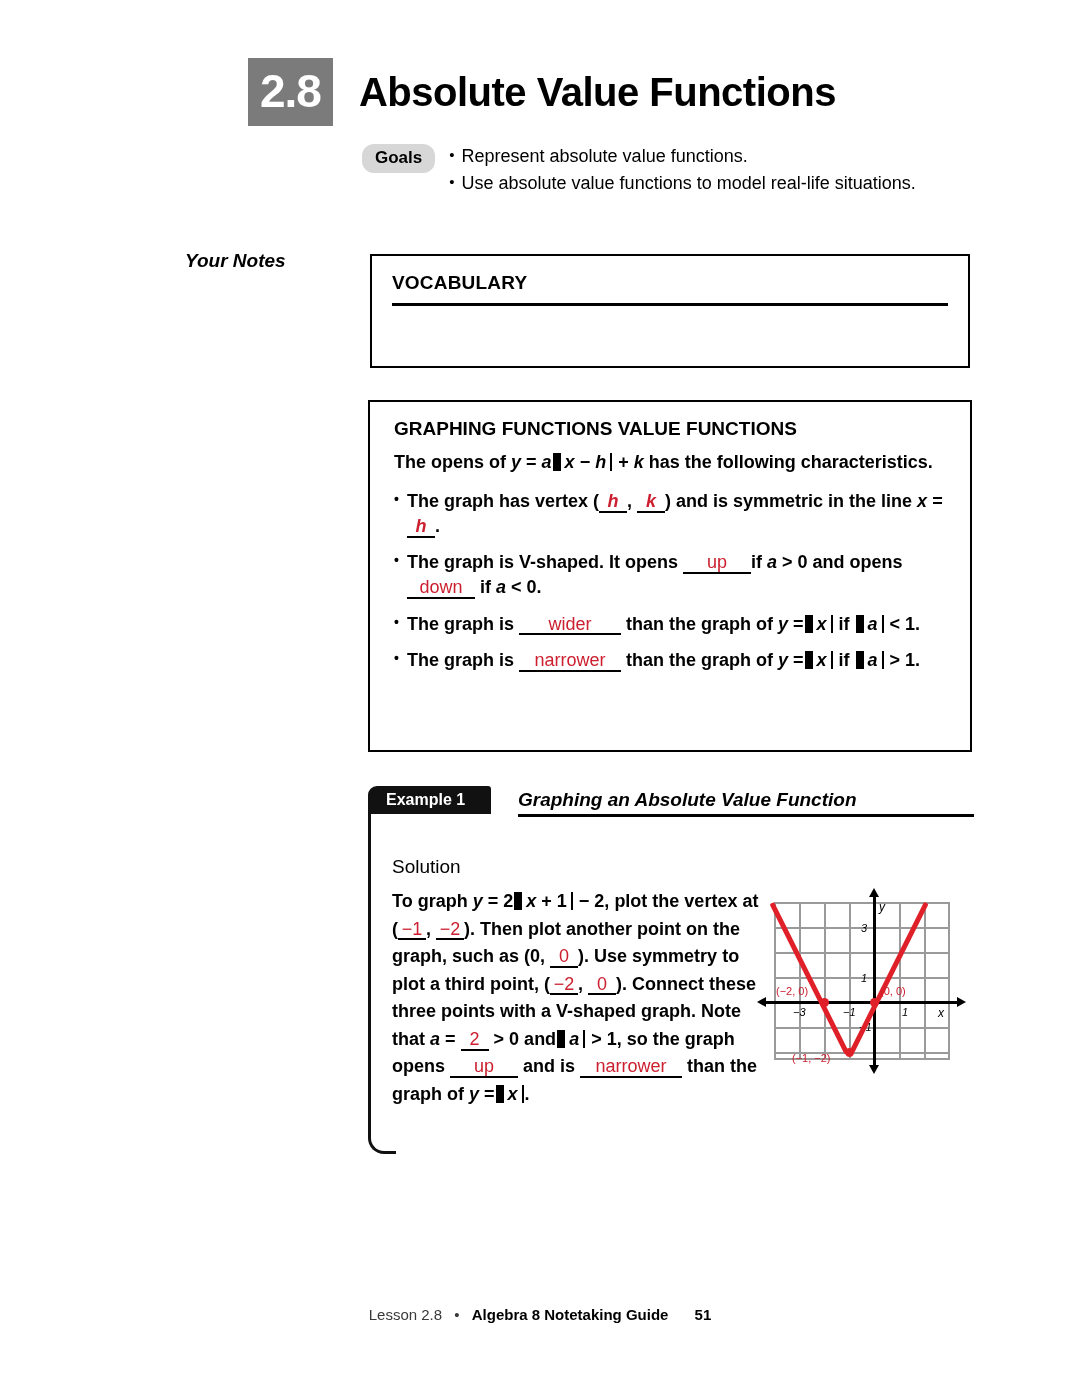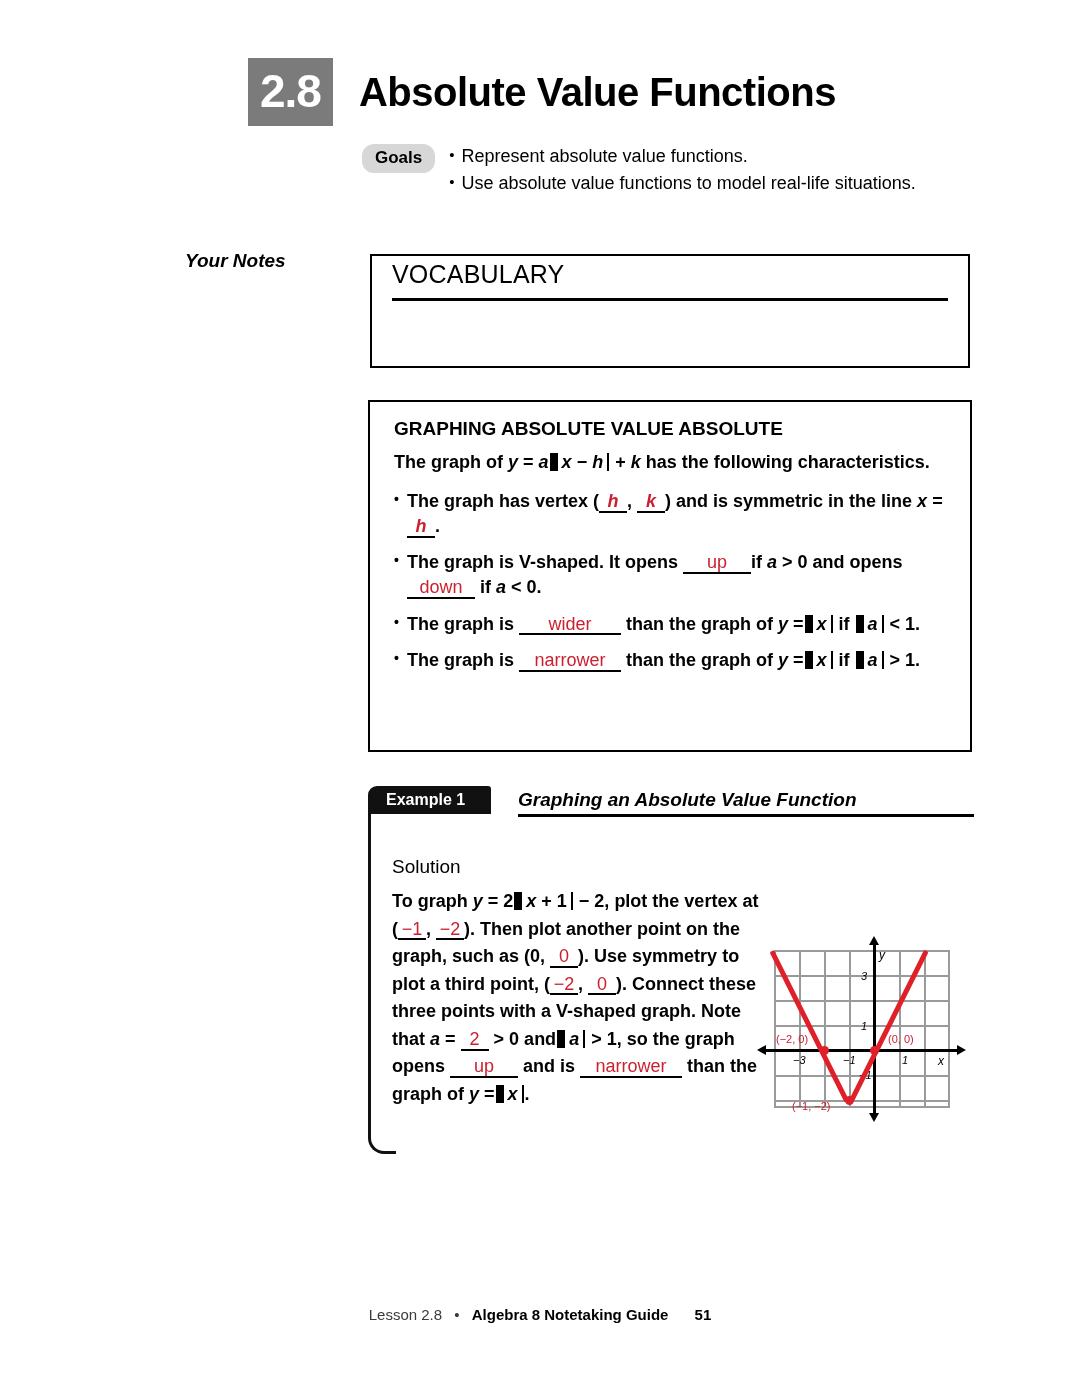--- a/index.html
+++ b/index.html
@@ -38,21 +38,21 @@
 
   
   .your-notes{
     position:absolute;left:185px;top:250px;
     font-style:italic;font-weight:bold;font-size:19px;
   }
 
   
   .box{position:absolute;border:2px solid #000;background:#fff;box-sizing:border-box;}
   .vocab-box{left:370px;top:254px;width:600px;height:114px;}
-  .vocab-title{font-weight:normal;font-size:25px;margin:4px 0 0 20px;letter-spacing:0.2px;}
+  .vocab-title{font-weight:bold;font-size:19px;margin:16px 0 0 20px;letter-spacing:0.2px;}
   .vocab-rule{height:3px;background:#000;margin:9px 20px 0 20px;}
   .vocab-body{margin:10px 20px 0 20px;font-size:18px;line-height:1.35;}
 
   .red{color:#cc2030;}
 
   .gaf-box{left:368px;top:400px;width:604px;height:352px;}
   .gaf-title{font-weight:bold;font-size:19px;margin:16px 0 0 24px;}
   .gaf-intro{margin:10px 24px 0 24px;font-size:18px;line-height:1.38;font-weight:bold;}
   .gaf-list{margin:14px 24px 0 24px;}
   .gaf-item{display:flex;font-size:18px;line-height:1.4;margin-bottom:11px;font-weight:bold;}
@@ -89,21 +89,21 @@
   }
   .ex-rule{position:absolute;left:150px;top:28px;width:456px;height:3px;background:#000;}
   .ex-left-border{
     position:absolute;left:0px;top:28px;width:28px;height:340px;
     border-left:3px solid #111;border-bottom:3px solid #111;
     border-bottom-left-radius:16px;box-sizing:border-box;
   }
   .ex-body{position:relative;margin-left:24px;padding-top:22px;}
   .ex-graph-line{font-size:19px;font-weight:bold;}
   .ex-solution{font-size:19px;font-weight:normal;margin-top:18px;}
-  .ex-cols{display:flex;margin-top:10px;align-items:flex-end;}
+  .ex-cols{display:flex;margin-top:10px;}
   .ex-text{width:370px;font-size:18px;line-height:1.53;font-weight:bold;}
 
   
   .graph{
     position:relative;width:176px;height:158px;margin-left:12px;margin-top:14px;
     background:#fff;box-sizing:border-box;flex:0 0 auto;
   }
   .gridline{position:absolute;background:#9a9a9a;}
   .gv{width:2px;height:100%;top:0;}
   .gh{height:2px;width:100%;left:0;}
@@ -156,24 +156,24 @@
   </div>
 
   <div class="your-notes">Your Notes</div>
 
   <div class="box vocab-box">
     <div class="vocab-title">VOCABULARY</div>
     <div class="vocab-rule"></div>
   </div>
 
   <div class="box gaf-box">
-    <div class="gaf-title">GRAPHING ABSOLUTE VALUE ABSOLUTE</div>
+    <div class="gaf-title">GRAPHING FUNCTIONS VALUE FUNCTIONS</div>
 
     <div class="gaf-intro">
-      <span>The graph of</span>
+      <span>The opens of</span>
       <span class="mvar">y</span>
       <span>=</span>
       <span class="mvar">a</span><span class="abs"><span class="mvar">x</span>
         <span>−</span>
         <span class="mvar">h</span></span>
       <span>+</span>
       <span class="mvar">k</span>
       <span>has the following characteristics.</span>
     </div>
 
@@ -307,21 +307,21 @@
           <div class="axis-name" style="left:105px;top:-2px;">y</div>
 
           <div class="vline" style="left:0px;top:0px;width:167.7px;transform:rotate(63.43deg);"></div>
           <div class="vline" style="left:75px;top:150px;width:167.7px;transform:rotate(-63.43deg);"></div>
 
           <div class="dot" style="left:46px;top:96px;"></div>
           <div class="dot" style="left:96px;top:96px;"></div>
           <div class="dot" style="left:71px;top:146px;"></div>
 
           <div class="ptlabel" style="left:2px;top:83px;">(−2, 0)</div>
-          <div class="ptlabel" style="left:106px;top:83px;padding-left:8px;">(0, 0)</div>
+          <div class="ptlabel" style="left:106px;top:83px;">(0, 0)</div>
           <div class="ptlabel" style="left:18px;top:150px;">(−1, −2)</div>
         </div>
       </div>
     </div>
   </div>
 
   <div class="footer">
     <span class="f-lesson">Lesson 2.8</span>
     <span class="f-sep">•</span>
     <span class="f-title">Algebra 8 Notetaking Guide</span>

